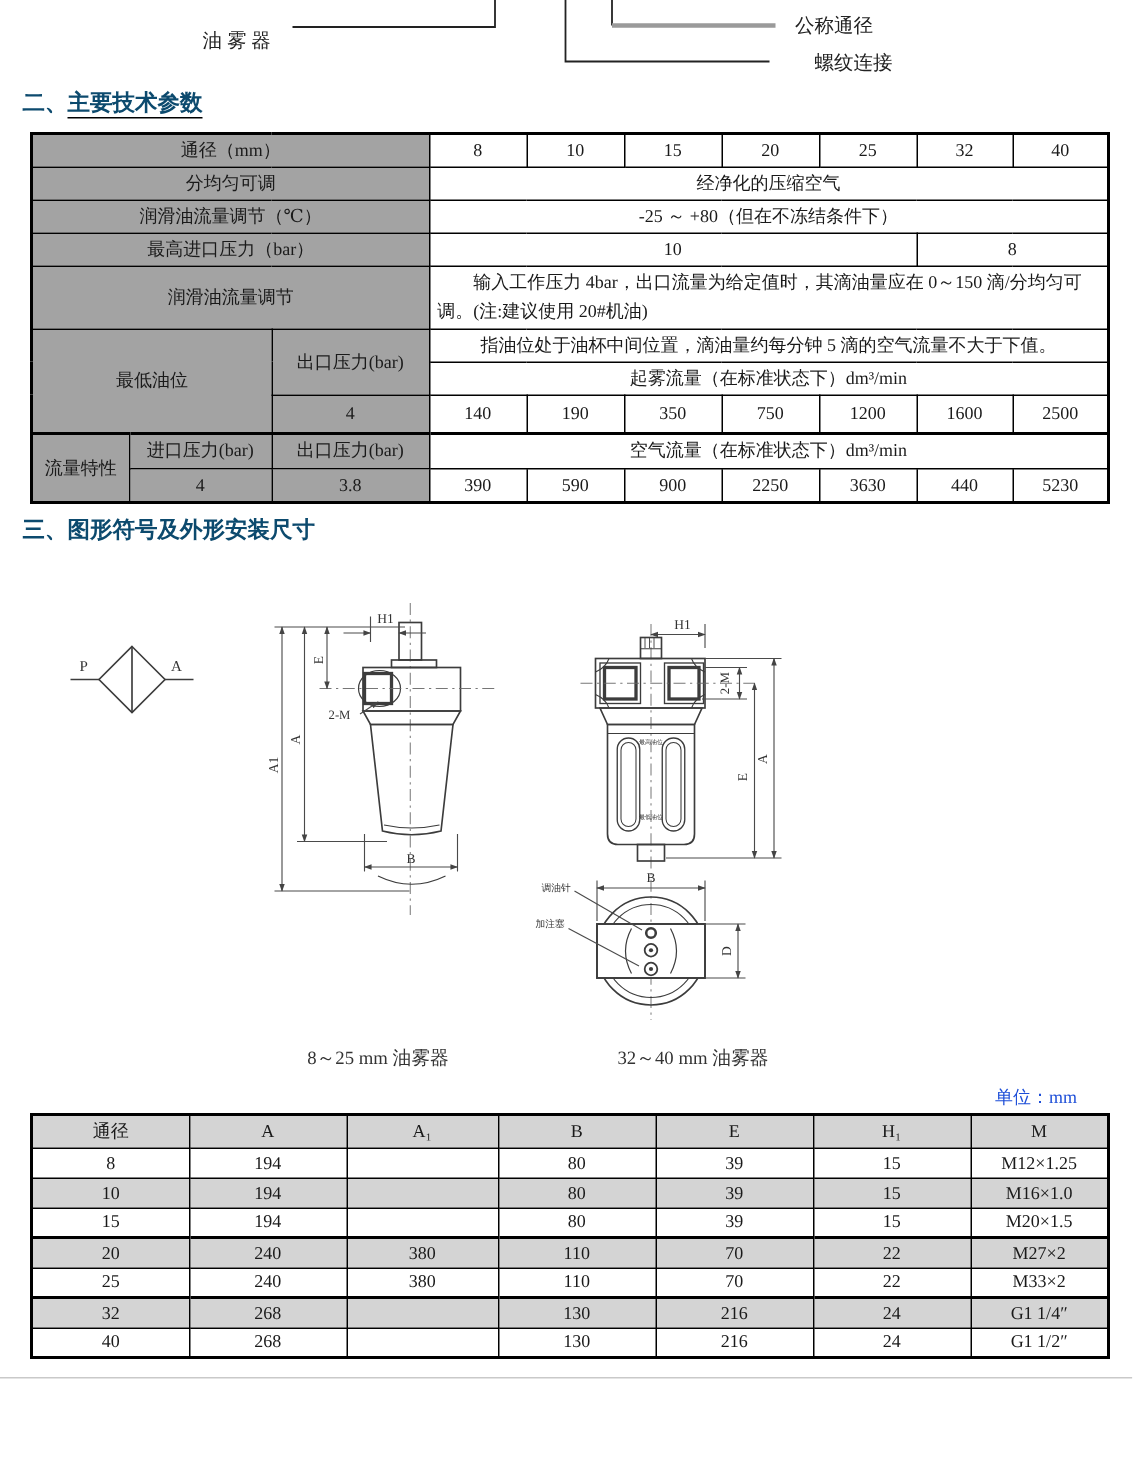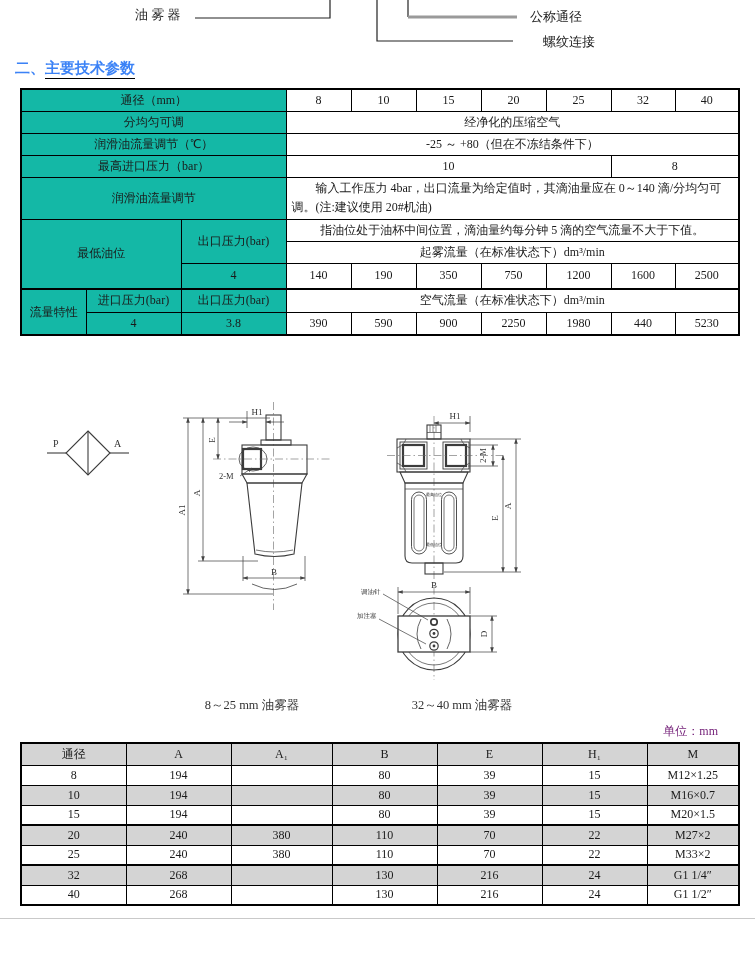--- a/index.html
+++ b/index.html
@@ -1,56 +1,56 @@
 <!DOCTYPE html>
 <html><head>
 <meta charset="utf-8">
 <style>
   html,body{margin:0;padding:0;background:#fff;}
   .page{position:relative;width:755px;height:979px;background:#fff;overflow:hidden;
         font-family:"Liberation Serif","DejaVu Serif",serif;color:#1a1a1a;}
   .abs{position:absolute;}
   .legend-label{font-size:13px;color:#222;white-space:nowrap;}
   .sec-head{position:absolute;left:15px;font-size:15px;font-weight:bold;
-            font-family:"DejaVu Sans","Liberation Sans",sans-serif;color:#3b82f6;white-space:nowrap;}
+            font-family:"DejaVu Sans","Liberation Sans",sans-serif;color:#0c4a6e;white-space:nowrap;}
   .sec-head .ul{border-bottom:1.5px solid #000;padding-bottom:1px;}
   table{border-collapse:collapse;table-layout:fixed;background:#fff;}
   .tech-table{position:absolute;left:20px;top:88px;width:718px;border:2px solid #000;}
   .tech-table td{border:1px solid #000;font-size:12px;text-align:center;vertical-align:middle;
                  padding:0 2px;overflow:hidden;}
   .dims-table{position:absolute;left:20px;top:742px;width:718px;border:2px solid #000;}
   .dims-table td{border:1px solid #000;font-size:12px;text-align:center;vertical-align:middle;
                  padding:0 12px;overflow:hidden;}
-  .g{background:#14b8a6;font-family:Liberation Serif, serif;}
+  .g{background:#a3a3a3;}
   tr.shade td{background:#d4d4d4;}
   tr.sep td{border-bottom-width:2px;}
   tr.thick-top td{border-top-width:2px;}
   td.txt{text-align:left;padding:1px 5px;line-height:1.6;text-indent:2em;}
   td.note{text-align:center;padding:0 6px;}
   .h22{height:22px;} .h26{height:26px;} .h23{height:23px;} .h42{height:42px;} .h20{height:20px;}
   .unit-note{position:absolute;left:560px;top:723px;width:158px;text-align:right;
-             font-size:12px;color:#701a75;}
+             font-size:12px;color:#1d4ed8;}
   .footer-line{position:absolute;left:0;top:918px;width:755px;height:1px;background:#c9c9c9;}
   svg text{font-family:"Liberation Serif","DejaVu Serif",serif;fill:#333;}
   .ol{stroke:#3c3c3c;fill:none;stroke-width:1.1;}
   .dl{stroke:#4a4a4a;fill:none;stroke-width:0.75;}
   .cl{stroke:#666;fill:none;stroke-width:0.6;stroke-dasharray:8 3 1.5 3;}
 </style>
 </head>
 <body>
 
 <div class="page">
 
   <svg class="abs" style="left:0;top:0;" width="755" height="58" viewBox="0 0 755 58">
     <polyline points="195,18 330,18 330,0" fill="none" stroke="#222" stroke-width="1.2"></polyline>
     <polyline points="377,0 377,41 513,41" fill="none" stroke="#222" stroke-width="1.2"></polyline>
     <line x1="408" y1="0" x2="408" y2="17" stroke="#222" stroke-width="1.2"></line>
     <line x1="408" y1="17" x2="517" y2="17" stroke="#9a9a9a" stroke-width="3"></line>
   </svg>
-  <div class="abs legend-label" style="left:135px;top:6px;">油 雾 器</div>
+  <div class="abs legend-label" style="left:135px;top:18px;">油 雾 器</div>
   <div class="abs legend-label" style="left:530px;top:8px;">公称通径</div>
   <div class="abs legend-label" style="left:543px;top:33px;">螺纹连接</div>
 
   <div class="sec-head" style="top:59px;">
     <span>二、</span><span class="ul">主要技术参数</span>
   </div>
 
   <table class="tech-table">
     <colgroup>
       <col style="width:65px">
@@ -83,21 +83,21 @@
       <td colspan="3" class="g">润滑油流量调节（℃）</td>
       <td colspan="7">-25 ～ +80（但在不冻结条件下）</td>
     </tr>
     <tr class="h22">
       <td colspan="3" class="g">最高进口压力（bar）</td>
       <td colspan="5">10</td>
       <td colspan="2">8</td>
     </tr>
     <tr class="h42">
       <td colspan="3" class="g">润滑油流量调节</td>
-      <td colspan="7" class="txt">输入工作压力 4bar，出口流量为给定值时，其滴油量应在 0～140 滴/分均匀可调。(注:建议使用 20#机油)</td>
+      <td colspan="7" class="txt">输入工作压力 4bar，出口流量为给定值时，其滴油量应在 0～150 滴/分均匀可调。(注:建议使用 20#机油)</td>
     </tr>
     <tr class="h22">
       <td colspan="2" rowspan="3" class="g">最低油位</td>
       <td rowspan="2" class="g">出口压力(bar)</td>
       <td colspan="7" class="note">指油位处于油杯中间位置，滴油量约每分钟 5 滴的空气流量不大于下值。</td>
     </tr>
     <tr class="h22">
       <td colspan="7">起雾流量（在标准状态下）dm³/min</td>
     </tr>
     <tr class="h26">
@@ -116,27 +116,30 @@
       <td class="g">出口压力(bar)</td>
       <td colspan="7">空气流量（在标准状态下）dm³/min</td>
     </tr>
     <tr class="h23">
       <td class="g">4</td>
       <td class="g">3.8</td>
       <td>390</td>
       <td>590</td>
       <td>900</td>
       <td>2250</td>
-      <td>1980</td>
+      <td>3630</td>
       <td>440</td>
       <td>5230</td>
     </tr>
   </tbody>
     </table>
 
+  <div class="sec-head" style="top:344px;">
+    <span>三、</span><span>图形符号及外形安装尺寸</span>
+  </div>
 
   <svg class="abs" style="left:0;top:388px;" width="755" height="330" viewBox="0 0 755 330">
     <defs>
       <marker id="ar" viewBox="0 0 10 10" refX="9" refY="5" markerWidth="7" markerHeight="7" orient="auto-start-reverse">
         <path d="M0,1.5 L10,5 L0,8.5 z" fill="#444"></path>
       </marker>
     </defs>
 
     <g>
       <line x1="47" y1="65" x2="66" y2="65" class="ol"></line>
@@ -288,21 +291,21 @@
       <td>15</td>
       <td>M12×1.25</td>
     </tr>
     <tr class="h20 shade">
       <td>10</td>
       <td>194</td>
       <td></td>
       <td>80</td>
       <td>39</td>
       <td>15</td>
-      <td>M16×0.7</td>
+      <td>M16×1.0</td>
     </tr>
     <tr class="h20 sep">
       <td>15</td>
       <td>194</td>
       <td></td>
       <td>80</td>
       <td>39</td>
       <td>15</td>
       <td>M20×1.5</td>
     </tr>

